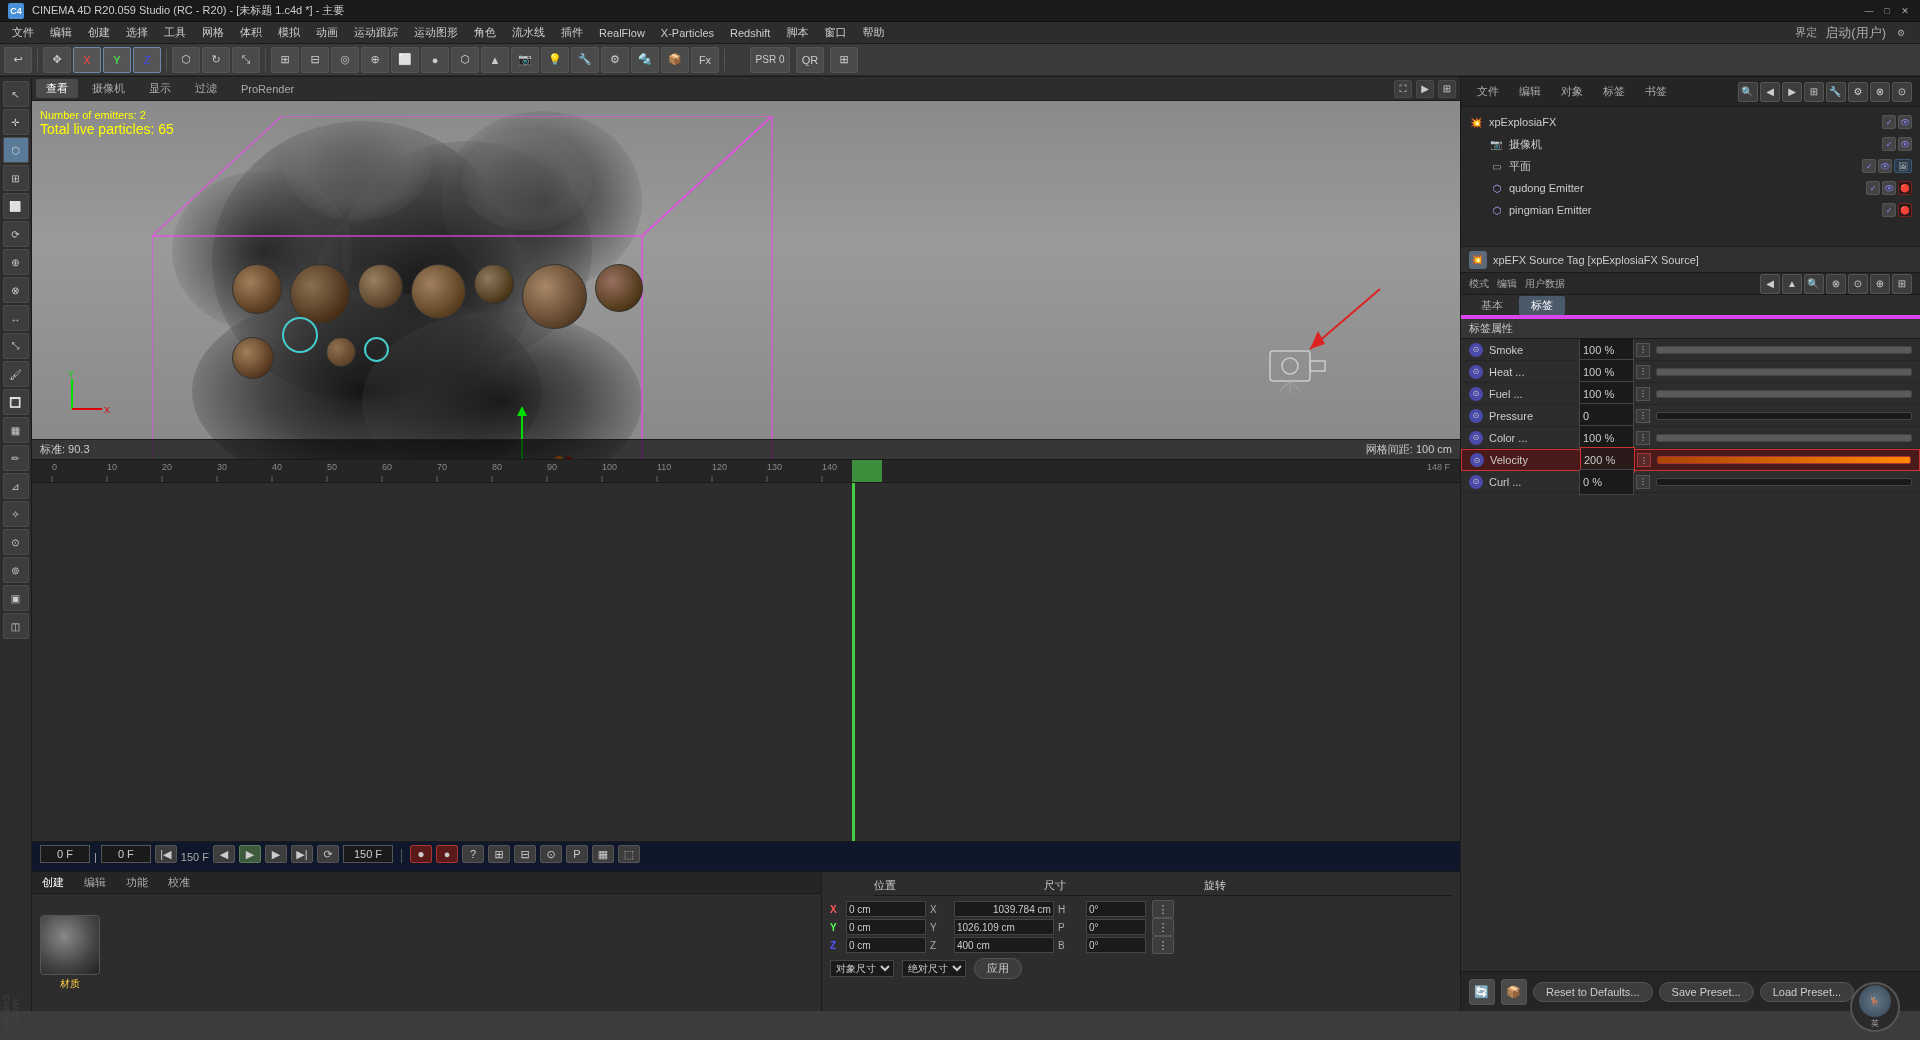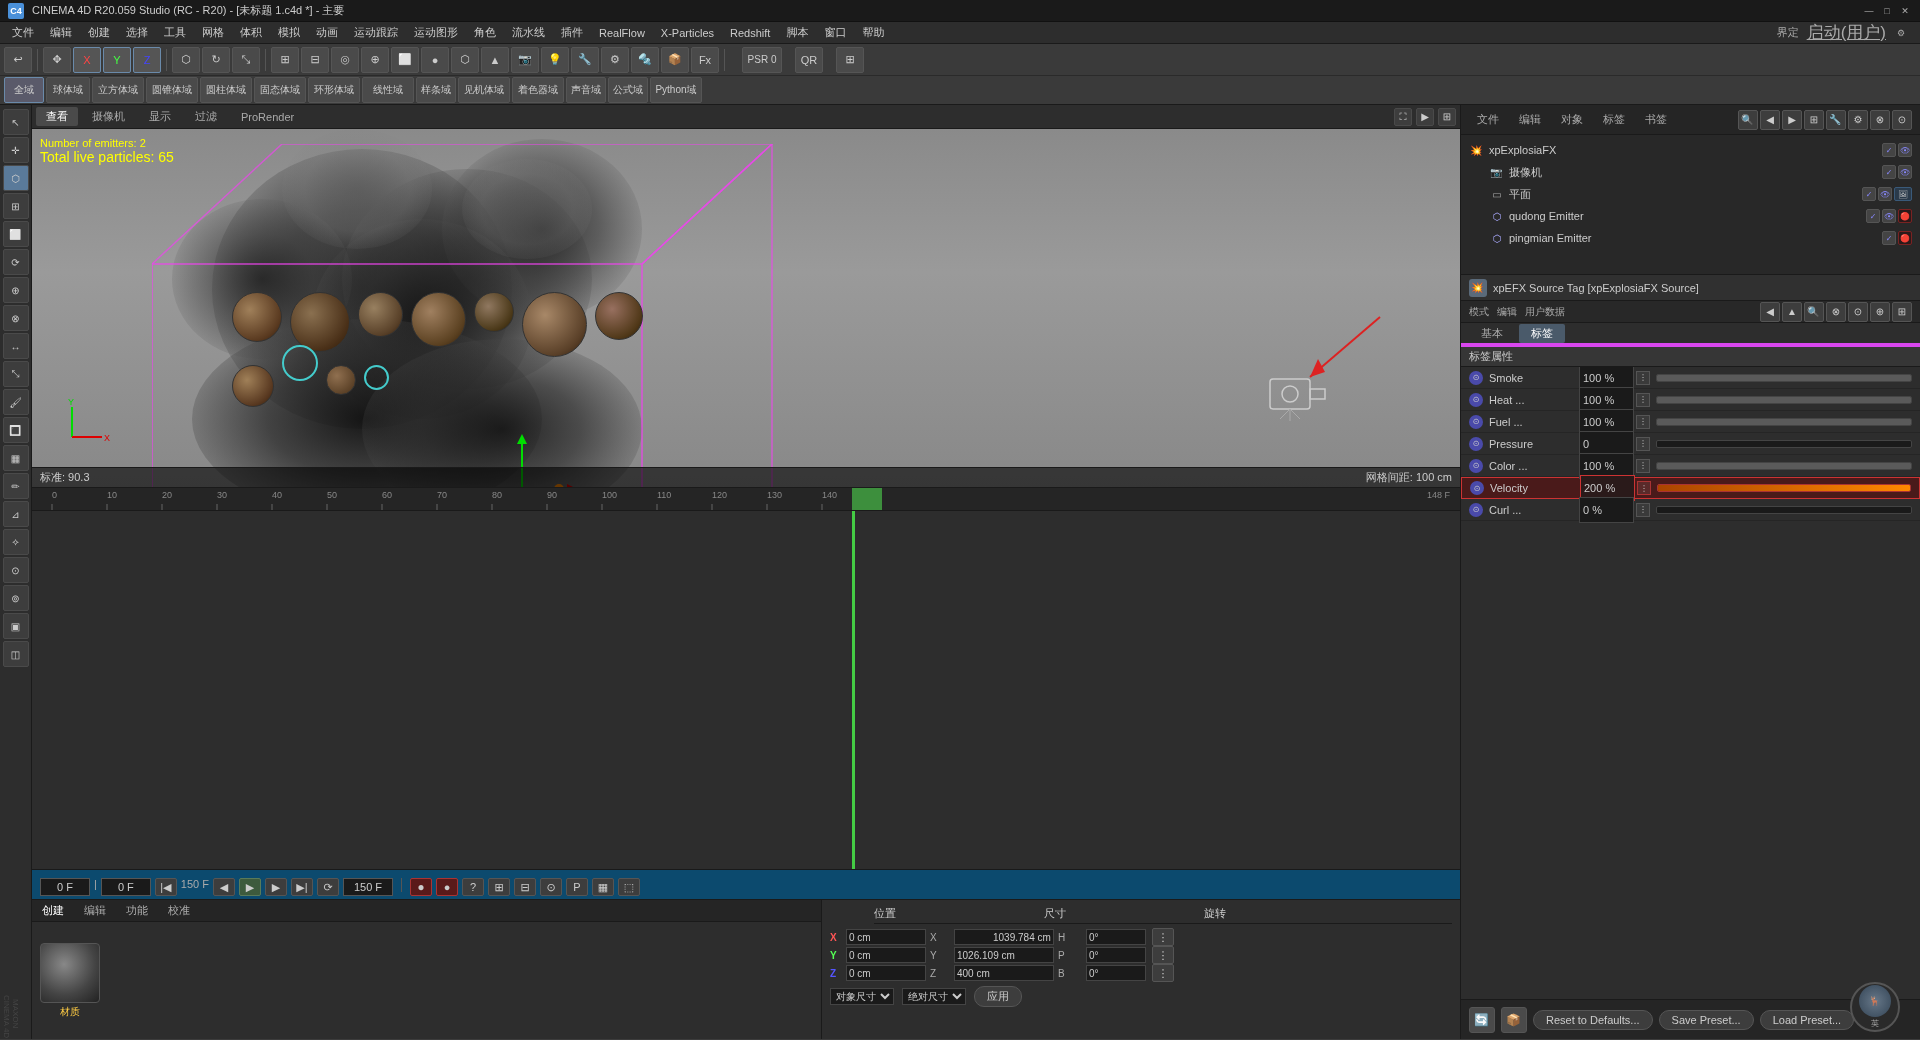--- a/index.html
+++ b/index.html
@@ -598,21 +598,21 @@
   <div class="menu-item">流水线</div>
   <div class="menu-item">插件</div>
   <div class="menu-item">RealFlow</div>
   <div class="menu-item">X-Particles</div>
   <div class="menu-item">Redshift</div>
   <div class="menu-item">脚本</div>
   <div class="menu-item">窗口</div>
   <div class="menu-item">帮助</div>
   <div style="margin-left:auto; display:flex; gap:8px; align-items:center; padding-right:8px;">
     <span style="font-size:11px;color:#aaa;">界定</span>
-    <span style="font-size:17px;color:#aaa;text-decoration:underline;">启动(用户)</span>
+    <span style="font-size:13px;color:#aaa;">启动(用户)</span>
     <div class="title-btn">⚙</div>
   </div>
 </div>
 
 <div id="toolbar-area">
   <div id="toolbar-row1">
 
     <div class="toolbar-btn">↩</div>
     <div class="toolbar-separator"></div>
     <div class="toolbar-btn" title="Move">✥</div>
@@ -635,42 +635,25 @@
     <div class="toolbar-btn">▲</div>
     <div class="toolbar-btn">📷</div>
     <div class="toolbar-btn">💡</div>
     <div class="toolbar-btn">🔧</div>
     <div class="toolbar-btn">⚙</div>
     <div class="toolbar-btn">🔩</div>
     <div class="toolbar-btn">📦</div>
     <div class="toolbar-btn">Fx</div>
     <div class="toolbar-separator"></div>
 
-    <div style="display:flex; align-items:center; gap:13px; margin-left:12px;">
+    <div style="display:flex; align-items:center; gap:6px; margin-left:20px;">
       <div class="toolbar-btn" style="width:40px;font-size:10px;">PSR 0</div>
       <div class="toolbar-btn" style="width:28px;">QR</div>
       <div class="toolbar-btn">⊞</div>
     </div>
-  </div>
-  <div id="toolbar-row2">
-
-    <div class="toolbar-btn active" style="background:#5a5a6a; width:40px; font-size:10px;">全域</div>
-    <div class="toolbar-btn" style="width:44px;font-size:10px;">球体域</div>
-    <div class="toolbar-btn" style="width:52px;font-size:10px;">立方体域</div>
-    <div class="toolbar-btn" style="width:52px;font-size:10px;">圆锥体域</div>
-    <div class="toolbar-btn" style="width:52px;font-size:10px;">圆柱体域</div>
-    <div class="toolbar-btn" style="width:52px;font-size:10px;">固态体域</div>
-    <div class="toolbar-btn" style="width:52px;font-size:10px;">环形体域</div>
-    <div class="toolbar-btn" style="width:52px;font-size:10px;">线性域</div>
-    <div class="toolbar-btn" style="width:40px;font-size:10px;">样条域</div>
-    <div class="toolbar-btn" style="width:52px;font-size:10px;">见机体域</div>
-    <div class="toolbar-btn" style="width:52px;font-size:10px;">着色器域</div>
-    <div class="toolbar-btn" style="width:40px;font-size:10px;">声音域</div>
-    <div class="toolbar-btn" style="width:40px;font-size:10px;">公式域</div>
-    <div class="toolbar-btn" style="width:52px;font-size:10px;">Python域</div>
   </div>
 </div>
 
 <div id="main-layout" style="height: calc(100% - 22px - 22px - 62px); display:flex; flex-direction: column;">
 
   <div style="display:flex; flex: 1; overflow: hidden;">
 
     <div id="left-sidebar">
 
       <div id="maxon-brand">
@@ -869,21 +852,21 @@
             <line x1="735" y1="0" x2="735" y2="6" stroke="#666" stroke-width="1"></line>
             <line x1="790" y1="0" x2="790" y2="6" stroke="#666" stroke-width="1"></line>
           </svg>
         </div>
       </div>
 
       <div id="timeline-track" style="height:20px; background:#2d2d2d; position:relative;">
         <div style="position:absolute; top:0; left:820px; width:3px; height:100%; background:#44cc44;"></div>
       </div>
 
-      <div id="timeline-controls" style="height:30px; background:#0c4a6e; display:flex; align-items:flex-start; padding:8px 8px; gap:4px; border-top:1px solid #1a1a1a;">
+      <div id="timeline-controls" style="height:30px; background:#0f172a; display:flex; align-items:flex-end; padding:8px 8px; gap:4px; border-top:1px solid #1a1a1a;">
         <input class="tl-input" value="0 F" style="width: 50px;">
         <span class="tl-label">|</span>
         <input class="tl-input" value="0 F" style="width: 50px;">
         <div class="tl-btn">|◀</div>
         <span class="tl-label">150 F</span>
         <div class="tl-btn">◀</div>
         <div class="tl-btn play">▶</div>
         <div class="tl-btn">▶</div>
         <div class="tl-btn">▶|</div>
         <div class="tl-btn">⟳</div>

